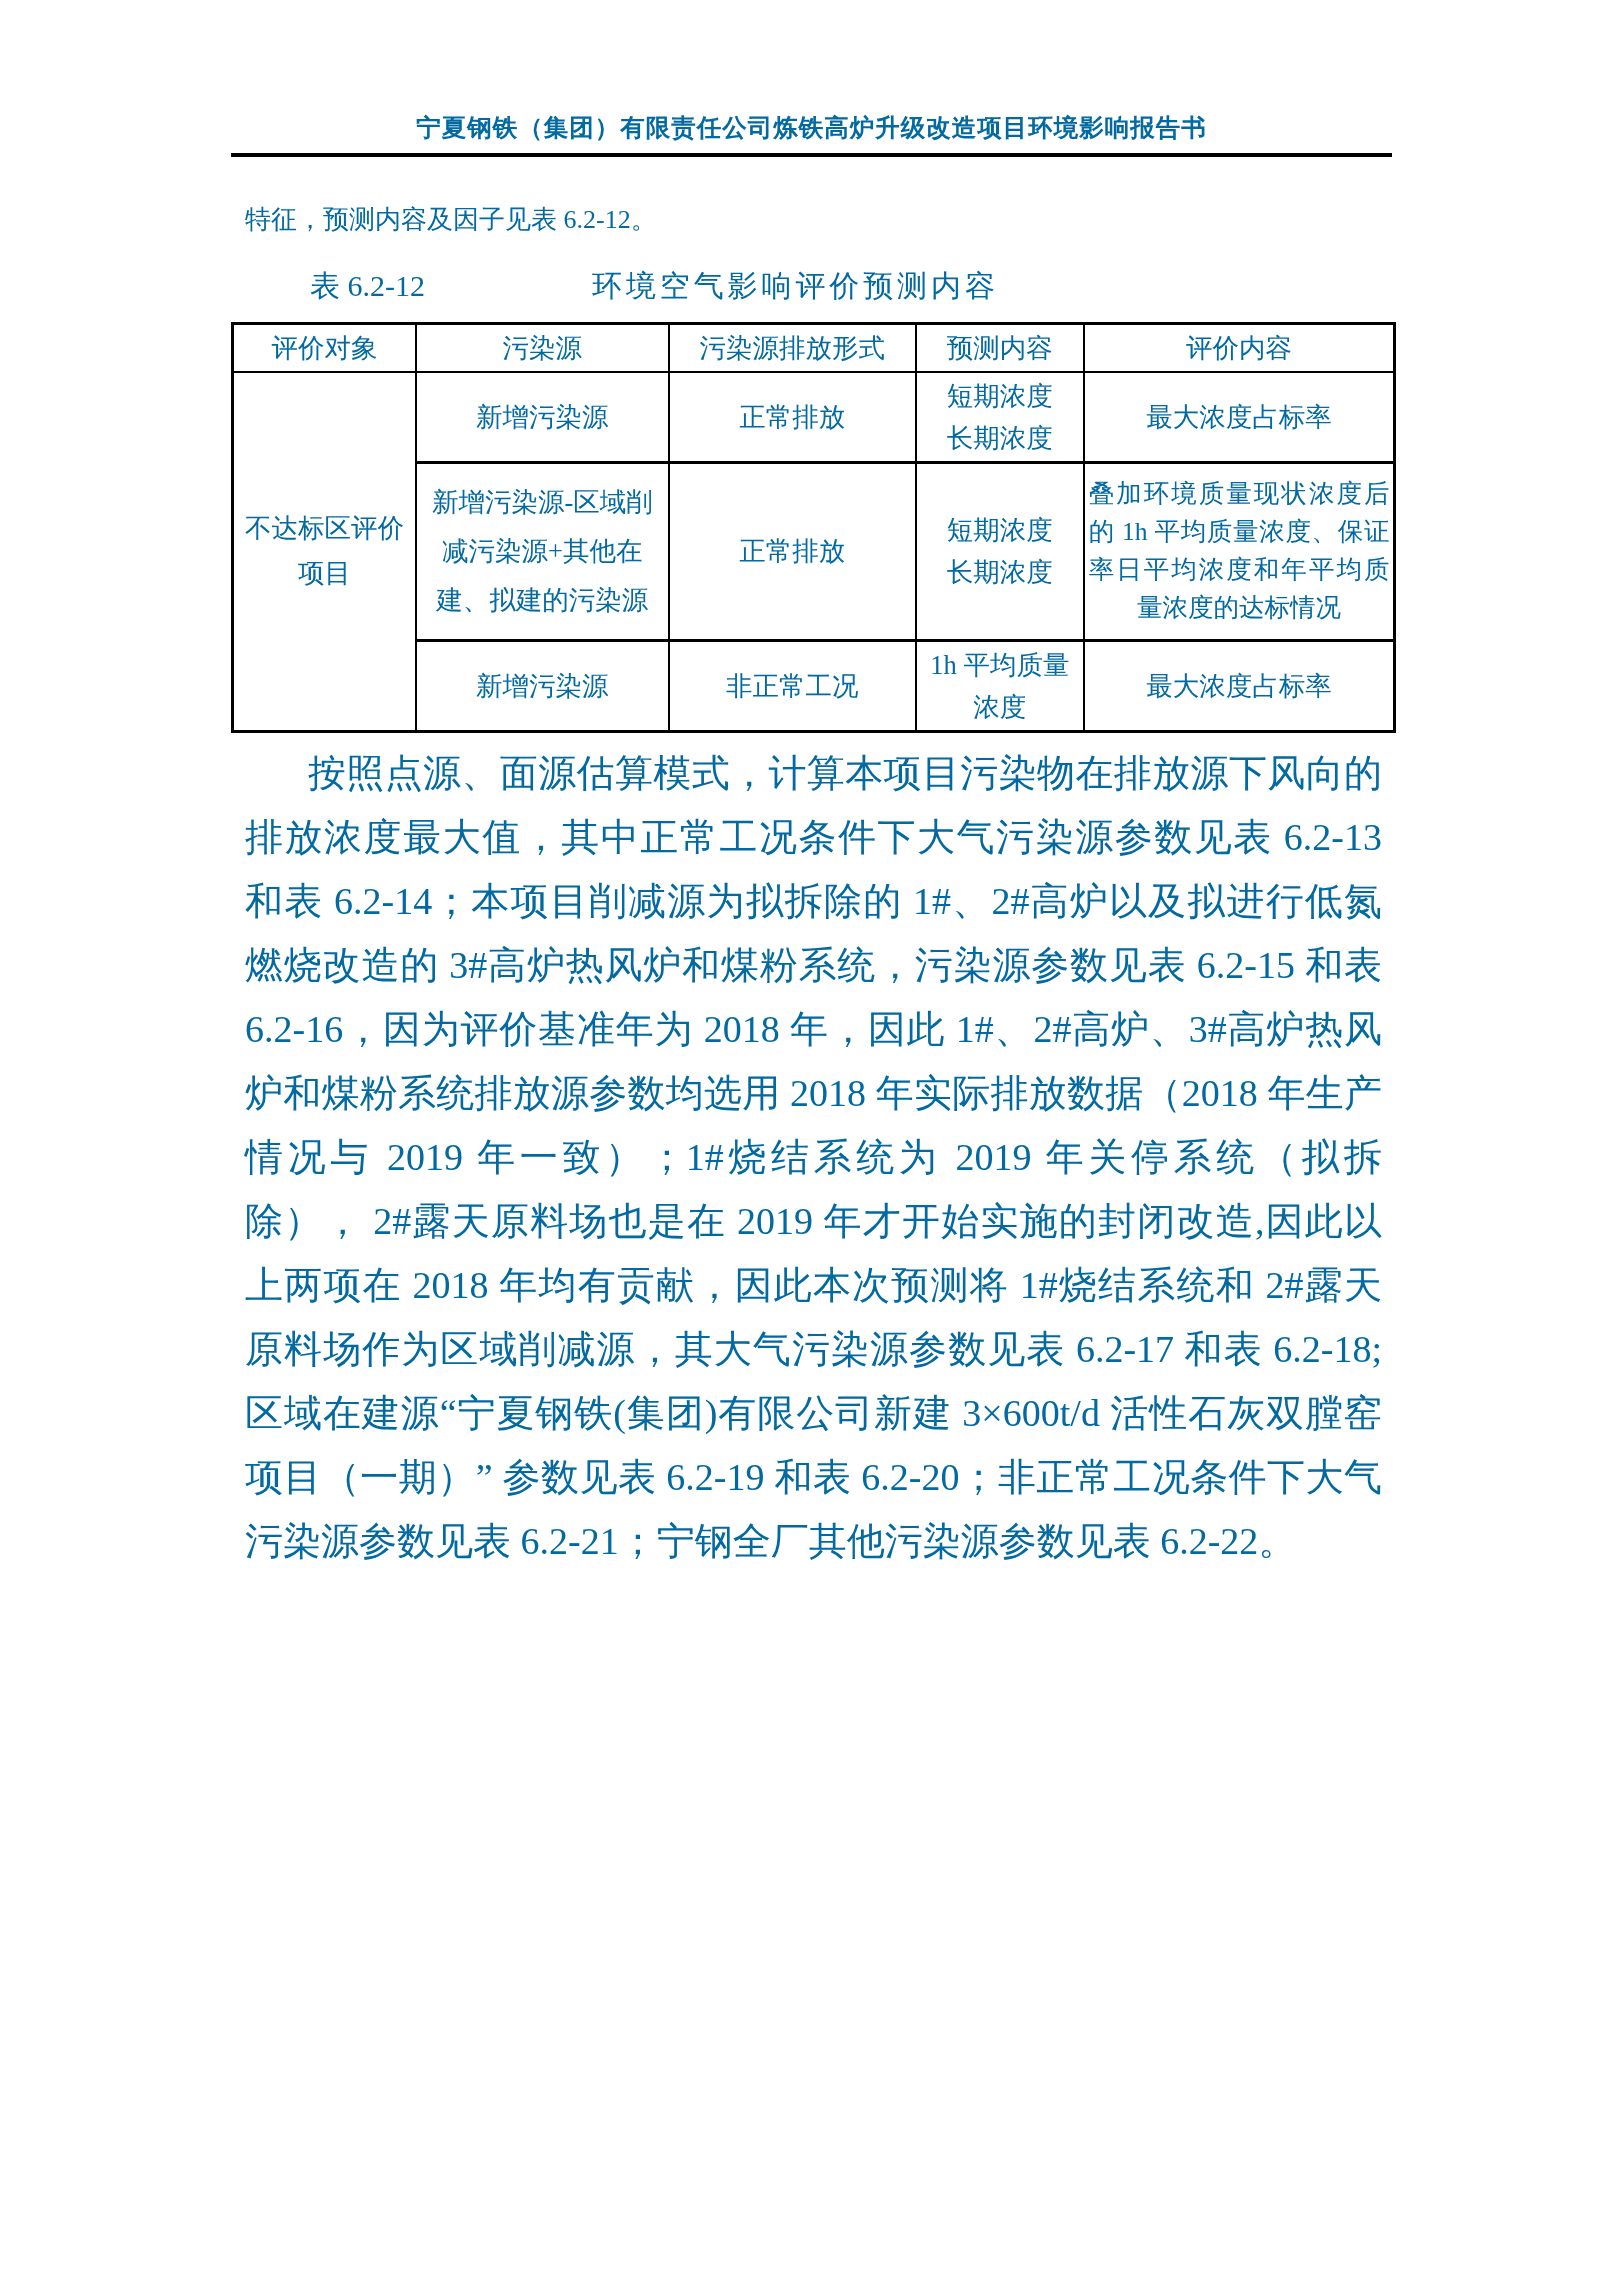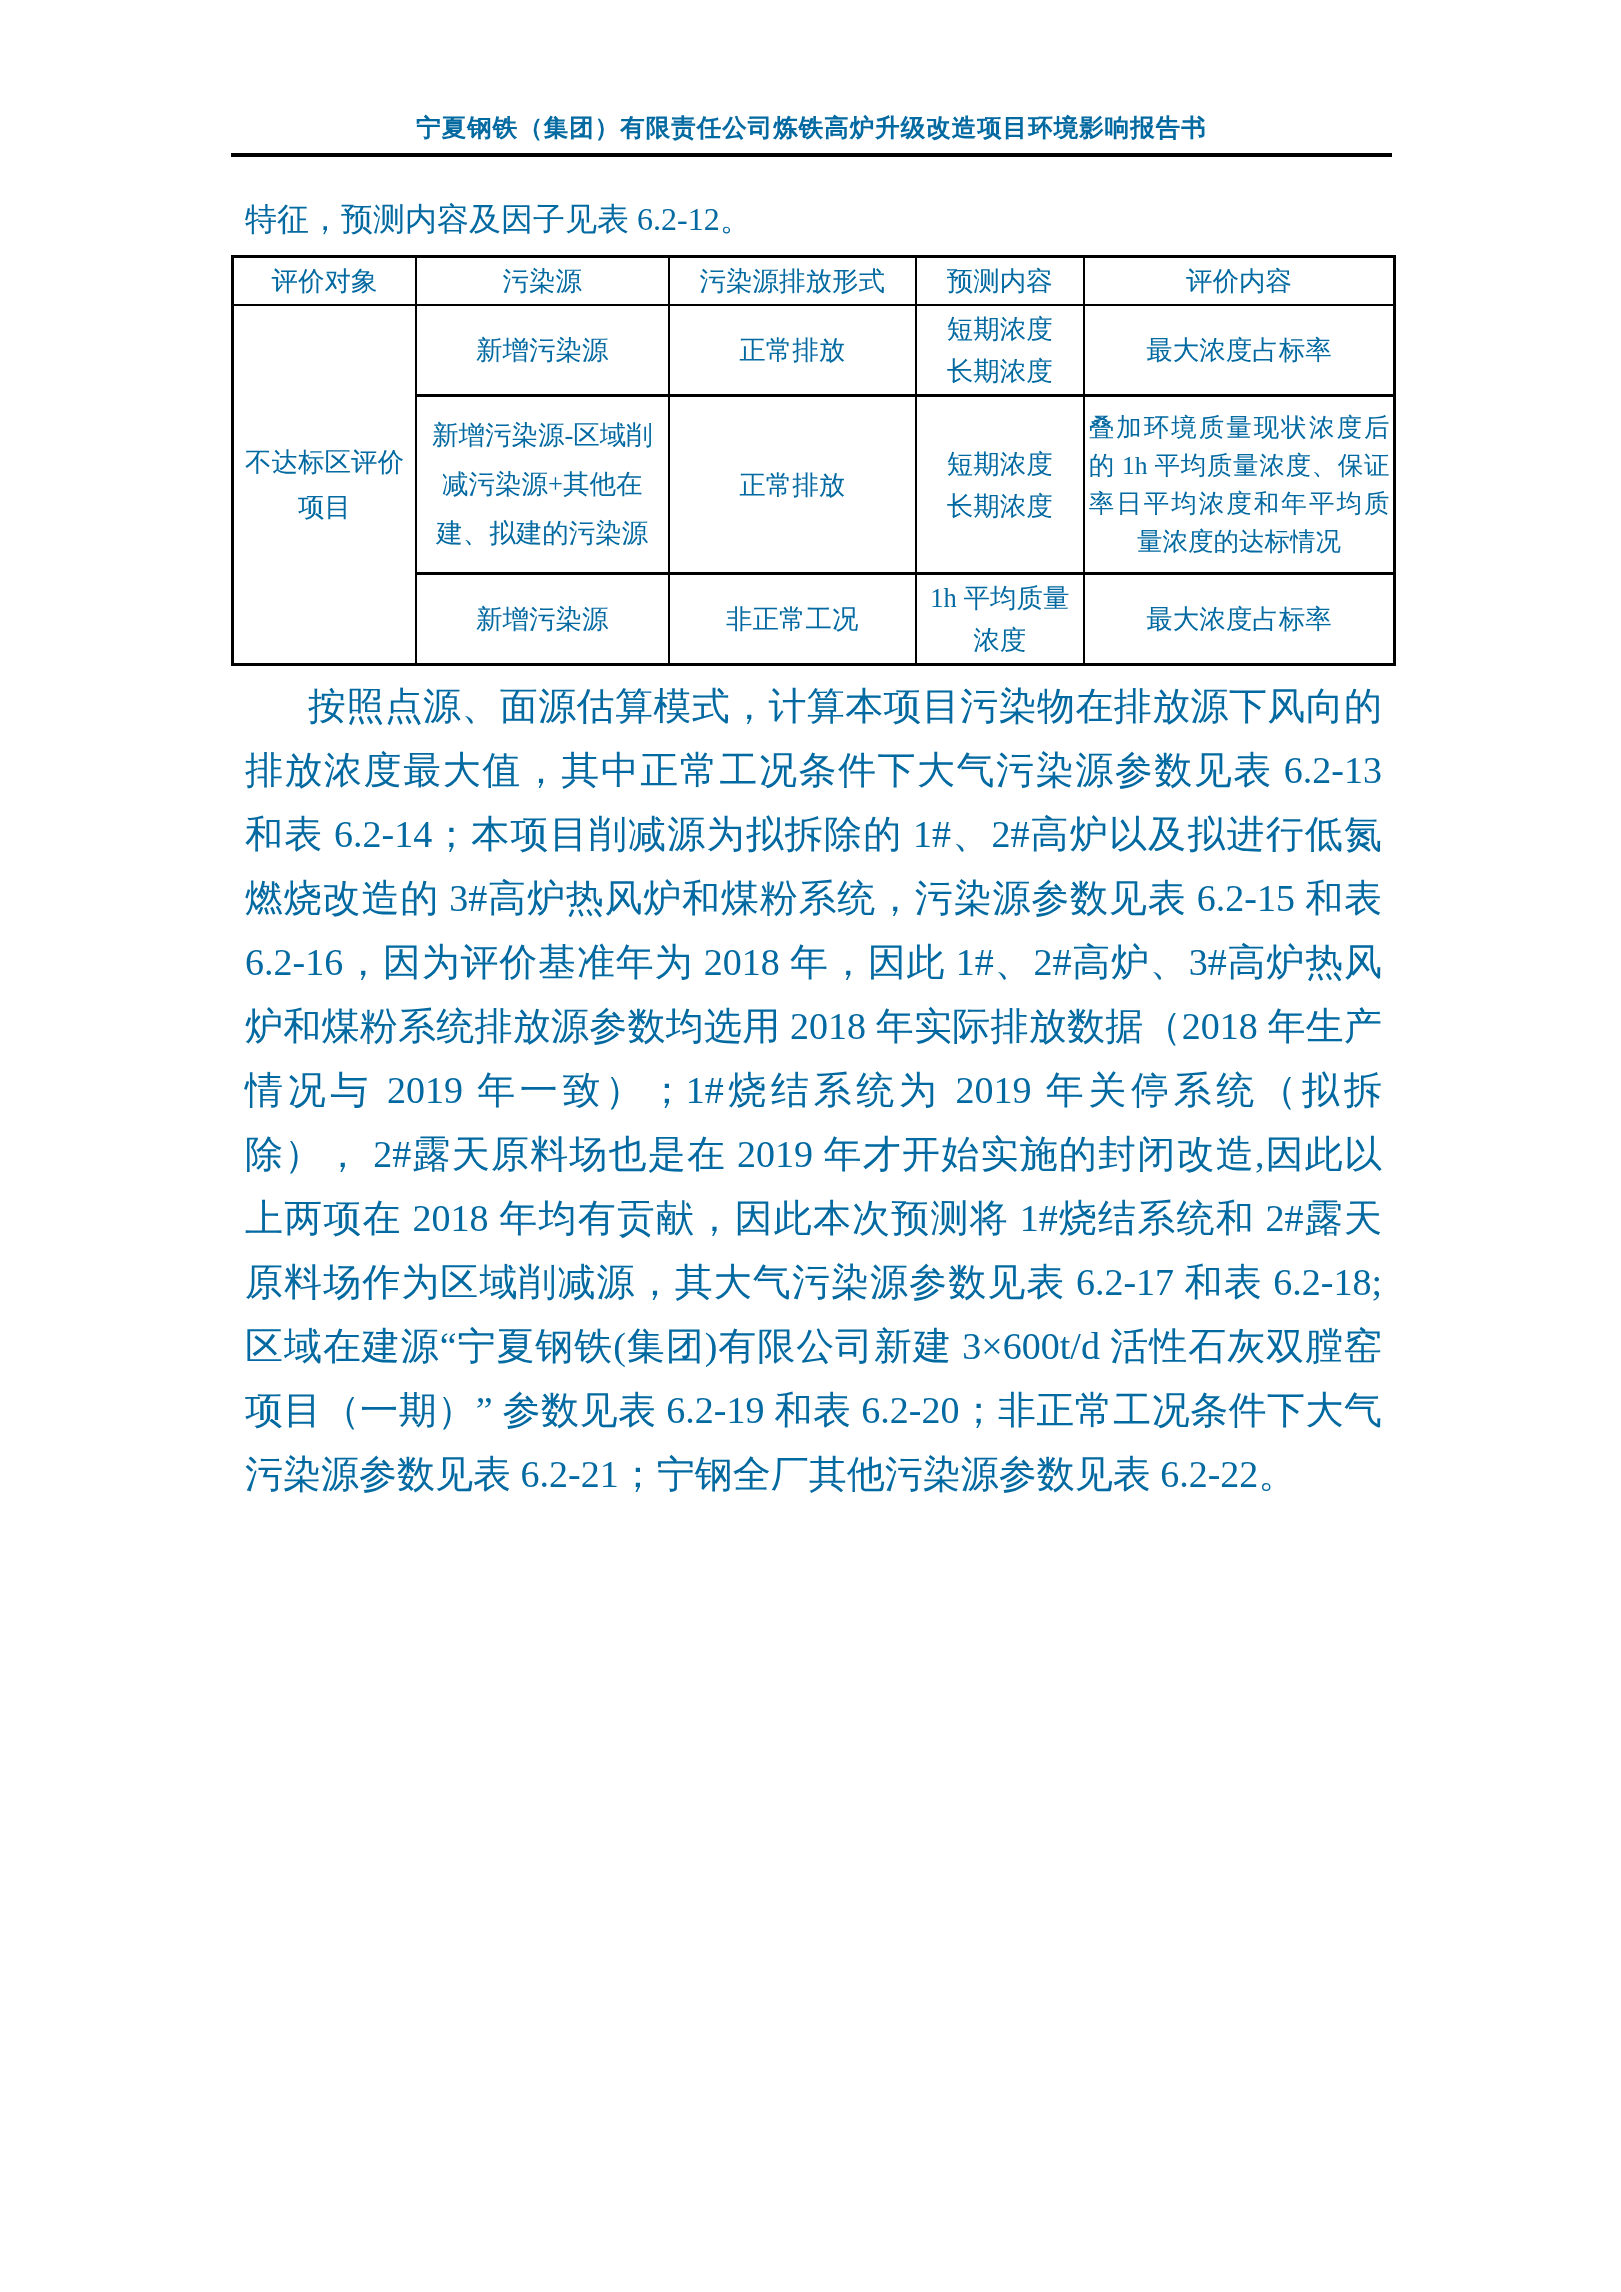--- a/index.html
+++ b/index.html
@@ -23,21 +23,21 @@
     font-weight:bold;
     letter-spacing:1px;
     line-height:31px;
     padding-bottom:9.8px;
     border-bottom:4.9px solid #000;
   }
   
   .content { margin:0 239px 0 245px; }
   .intro {
     margin:43px 0 0 0;
-    font-size:32px;
+    font-size:26px;
     line-height:39px;
   }
   .caption {
     margin:27.4px 0 0 0;
     font-size:30px;
     line-height:39px;
     display:flex;
     align-items:baseline;
   }
   .caption-label { margin-left:65px; white-space:nowrap; }
@@ -106,20 +106,24 @@
 <div class="page">
 
   <div class="header-wrap">
     <div class="header-title">宁夏钢铁（集团）有限责任公司炼铁高炉升级改造项目环境影响报告书</div>
   </div>
 
   <div class="content">
 
     <p class="intro">特征，预测内容及因子见表 6.2-12。</p>
 
+    <div class="caption">
+      <span class="caption-label">表 6.2-12</span>
+      <span class="caption-title">环境空气影响评价预测内容</span>
+    </div>
 
     <table class="pred-table">
       <colgroup>
         <col style="width:183px">
         <col style="width:253px">
         <col style="width:247px">
         <col style="width:168px">
         <col style="width:311px">
       </colgroup>
       <thead>

